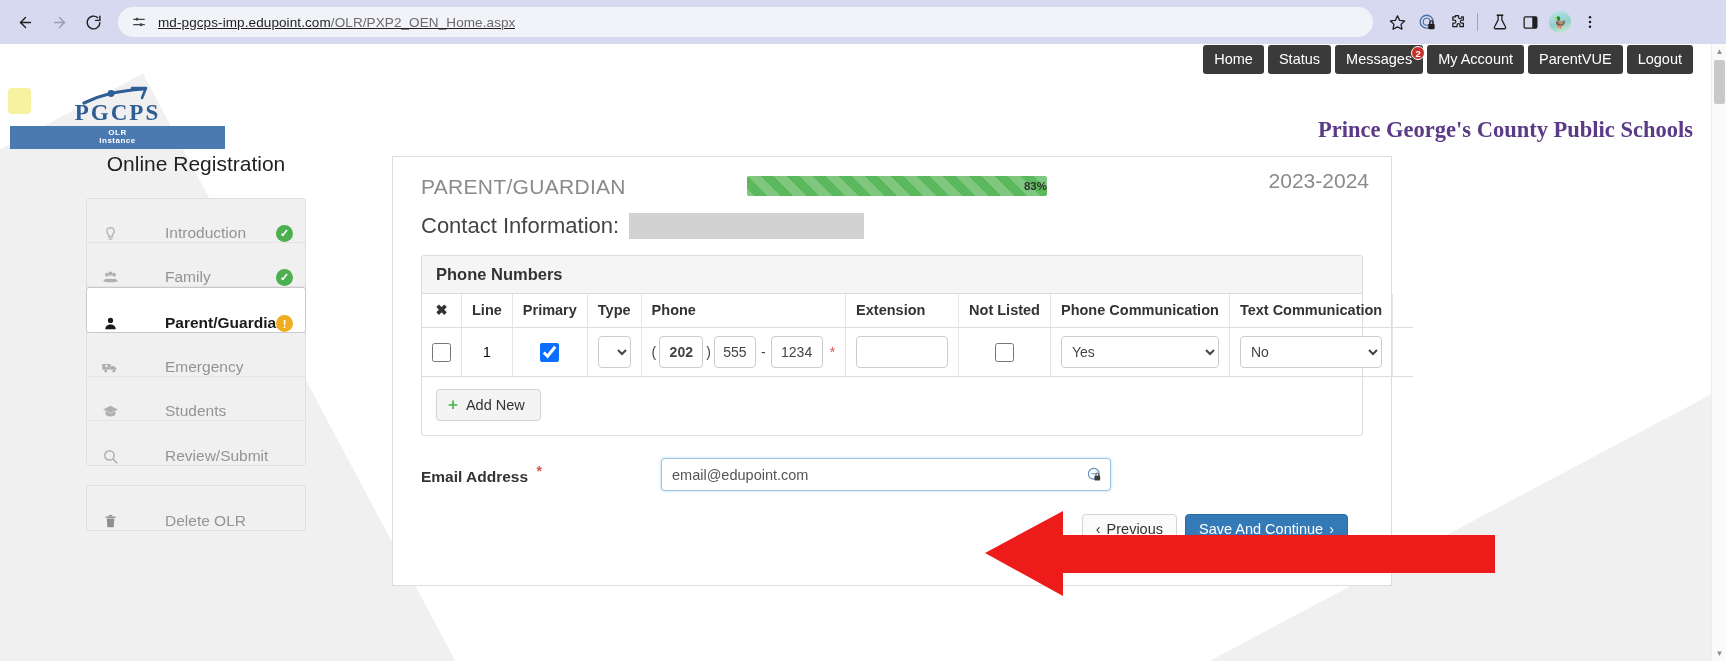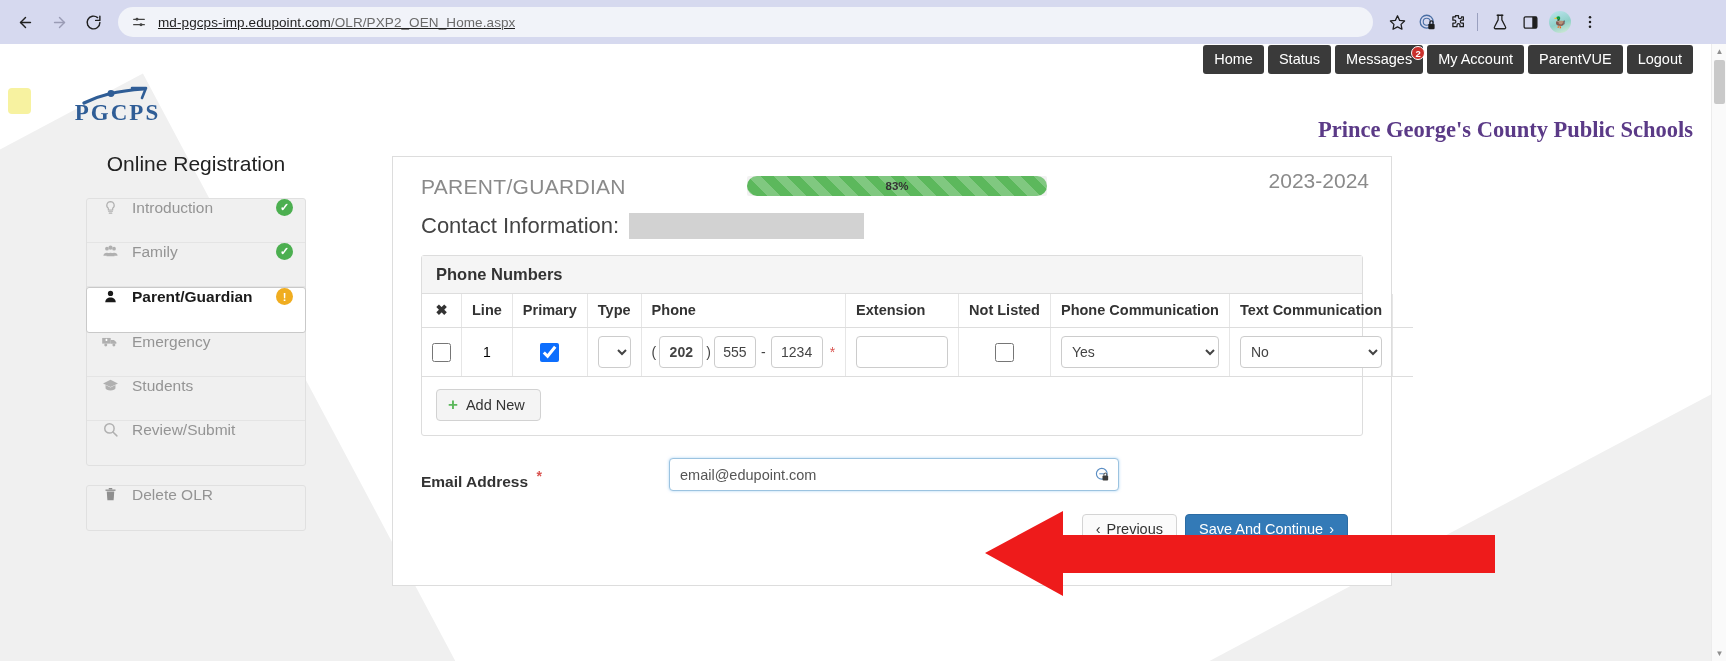--- a/index.html
+++ b/index.html
@@ -223,26 +223,27 @@
     margin: 0 auto;
     background: #f0f0f0;
     border: 1px solid #e0e0e0;
     border-radius: 3px;
     overflow: visible;
   }
   #nav-list-secondary { margin-top: 19px; }
   .nav-item {
     height: 44px;
     display: flex;
-    align-items: flex-start;
+    align-items: flex-end;
     padding: 0 12px;
     border-bottom: 1px solid #e4e4e4;
     color: #949494;
     font-size: 15.5px;
     position: relative;
+    gap: 33px;
   }
   .nav-item:last-child { border-bottom: none; }
   .nav-item .nav-icon {
     width: 22px;
     margin-right: 11px;
     display: flex;
     align-items: center;
     justify-content: center;
     flex: 0 0 auto;
   }
@@ -302,25 +303,24 @@
   #progress-fill {
     height: 100%;
     background-color: #5cb85c;
     background-image: linear-gradient(45deg,
       rgba(255,255,255,.22) 25%, transparent 25%,
       transparent 50%, rgba(255,255,255,.22) 50%,
       rgba(255,255,255,.22) 75%, transparent 75%, transparent);
     background-size: 26px 26px;
     display: flex;
     align-items: center;
-    justify-content: center;
+    justify-content: flex-end;
     color: #333;
     font-size: 11.5px;
     font-weight: bold;
-    border-radius: 10px;
   }
   #school-year {
     position: absolute;
     right: 22px; top: 12px;
     font-size: 21px;
     color: #8a8a8a;
   }
   #contact-heading {
     padding: 0 28px;
     font-size: 22px;
@@ -451,23 +451,22 @@
   #add-new-btn .plus {
     color: #5cb85c;
     font-size: 17px;
     font-weight: bold;
     line-height: 14px;
   }
 
   
   #email-row {
     display: flex;
-    align-items: flex-end;
+    align-items: center;
     margin: 22px 28px 0;
-    gap: 8px;
   }
   #email-label {
     width: 240px;
     font-size: 15.5px;
     font-weight: bold;
     color: #333;
   }
   #email-input-wrap {
     position: relative;
     width: 450px;
@@ -661,20 +660,24 @@
   <div id="logo-block">
     <div id="logo-mark">
       <span id="logo-swoosh">
         <svg width="72" height="20" viewBox="0 0 72 20" fill="none">
           <path d="M2 17 C18 9, 34 5, 62 3" stroke="#2f5d96" stroke-width="3.2" fill="none" stroke-linecap="round"></path>
           <path d="M50 2 L64 2 L60 12" stroke="#2f5d96" stroke-width="2.6" fill="none" stroke-linecap="round" stroke-linejoin="round"></path>
           <circle cx="29" cy="7.5" r="3.4" fill="#2f5d96"></circle>
         </svg>
       </span>
       <span>PGCPS</span>
+    </div>
+    <div id="logo-banner">
+      <div>OLR</div>
+      <div>Instance</div>
     </div>
   </div>
 
   <div id="district-name">Prince George's County Public Schools</div>
 
   <div id="sidebar">
     <div id="sidebar-title">Online Registration</div>
 
     <div id="nav-list">
 

